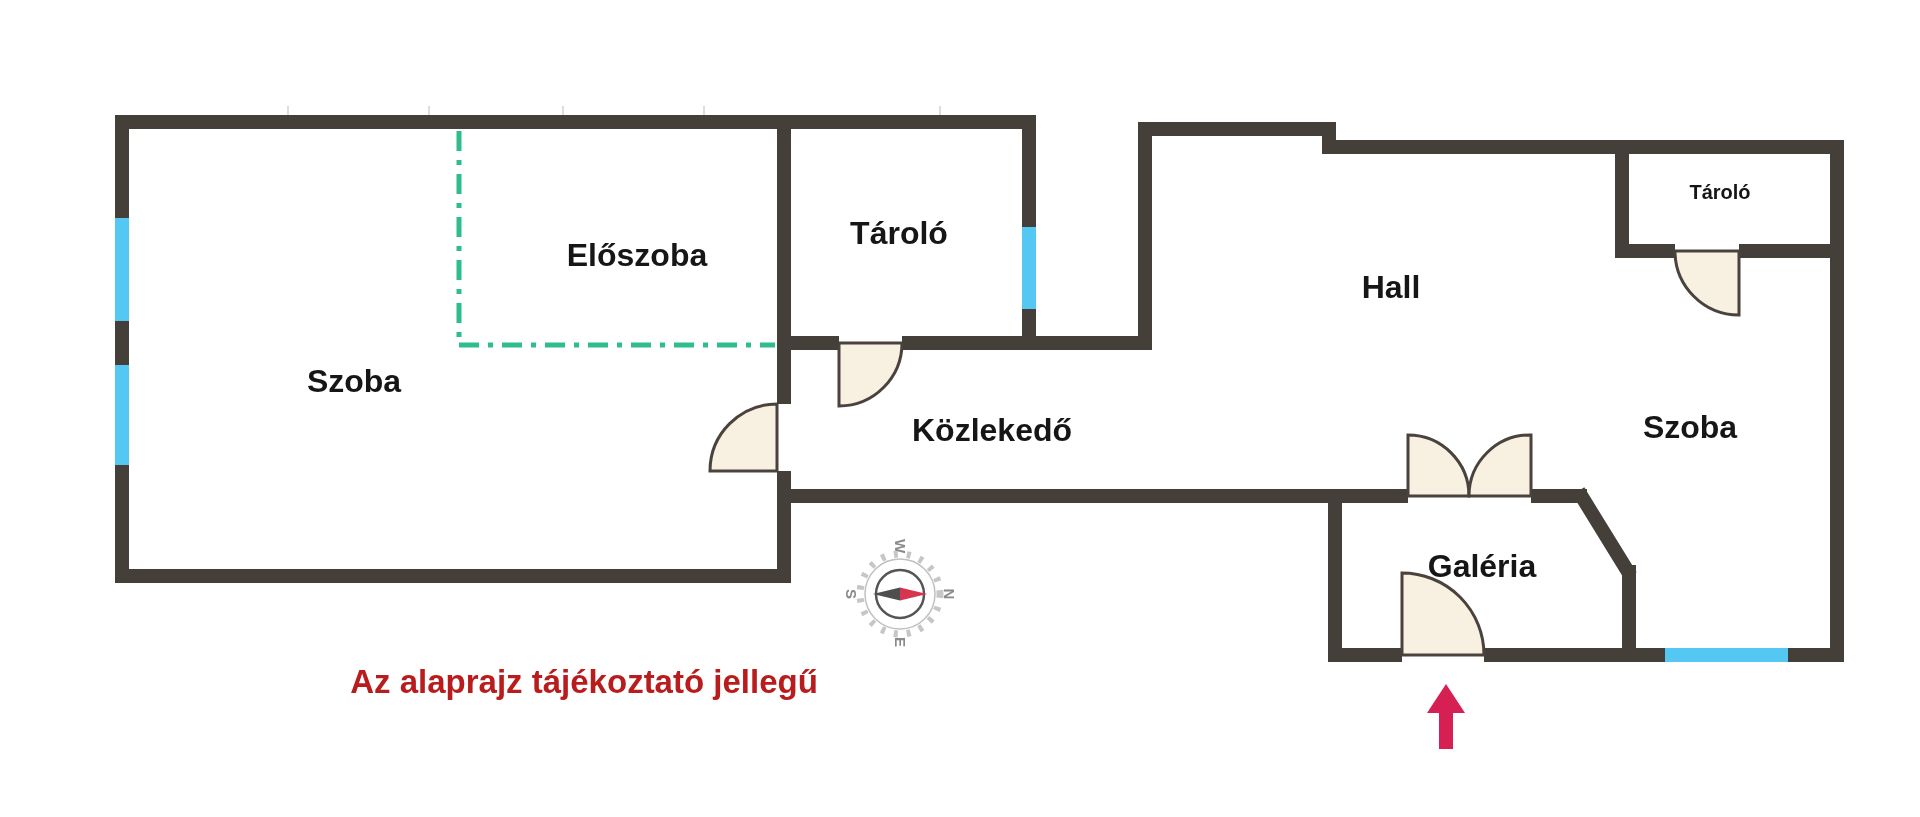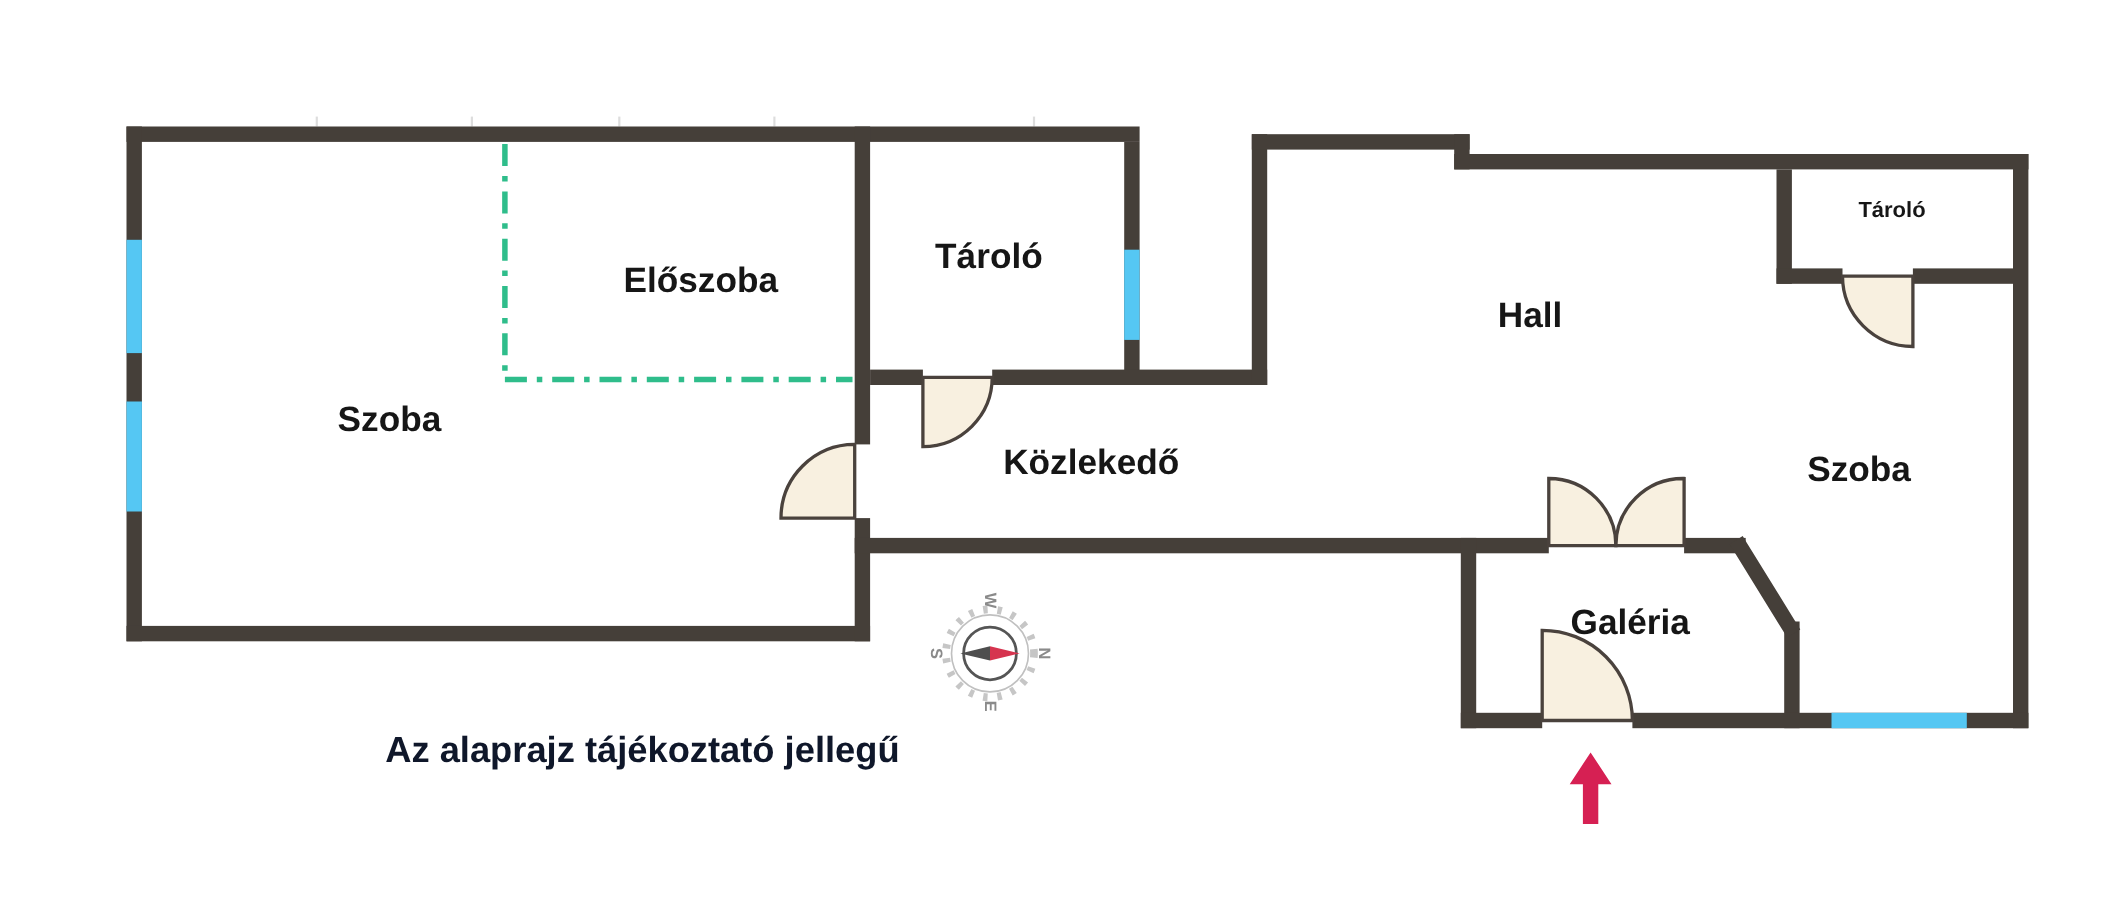--- a/index.html
+++ b/index.html
@@ -3,21 +3,21 @@
 <meta charset="utf-8">
 <style>
   html,body{margin:0;padding:0;background:#ffffff;}
   .stage{position:relative;width:1920px;height:817px;background:#ffffff;overflow:hidden;
          font-family:"Liberation Sans",sans-serif;}
   .stage svg{position:absolute;left:0;top:0;}
   .label{position:absolute;transform:translate(-50%,-50%);
          font:700 32px "Liberation Sans",sans-serif;color:#161616;white-space:nowrap;}
   .label.small{font-size:20px;text-align:right;}
   .disclaimer{position:absolute;transform:translate(-50%,-50%);
-         font:700 33px "Liberation Sans",sans-serif;color:#0f172a;white-space:nowrap;}
+         font:700 33px "Liberation Sans",sans-serif;color:#b91c1c;white-space:nowrap;}
 </style>
 </head>
 <body>
 
 <div class="stage">
 
   <svg width="1920" height="817" viewBox="0 0 1920 817">
 
     <g stroke="#d0d0d0" stroke-width="2" opacity="0.7">
       <line x1="288" y1="106" x2="288" y2="115"></line>
@@ -92,21 +92,21 @@
         <text x="949" y="594" dominant-baseline="central" transform="rotate(90 949 594)">N</text>
         <text x="900" y="642" dominant-baseline="central" transform="rotate(90 900 642)">E</text>
         <text x="851" y="594" dominant-baseline="central" transform="rotate(90 851 594)">S</text>
       </g>
     </g>
   </svg>
 
   <div class="label" style="left:354px;top:381px">Szoba</div>
   <div class="label" style="left:637px;top:255px">Előszoba</div>
   <div class="label" style="left:899px;top:233px">Tároló</div>
-  <div class="label" style="left:992px;top:420px">Közlekedő</div>
+  <div class="label" style="left:992px;top:430px">Közlekedő</div>
   <div class="label" style="left:1391px;top:287px">Hall</div>
   <div class="label small" style="left:1720px;top:192px">Tároló</div>
   <div class="label" style="left:1690px;top:427px">Szoba</div>
   <div class="label" style="left:1482px;top:566px">Galéria</div>
 
   <div class="disclaimer" style="left:584px;top:682px">Az alaprajz tájékoztató jellegű</div>
 
 </div>
 
 </body></html>

